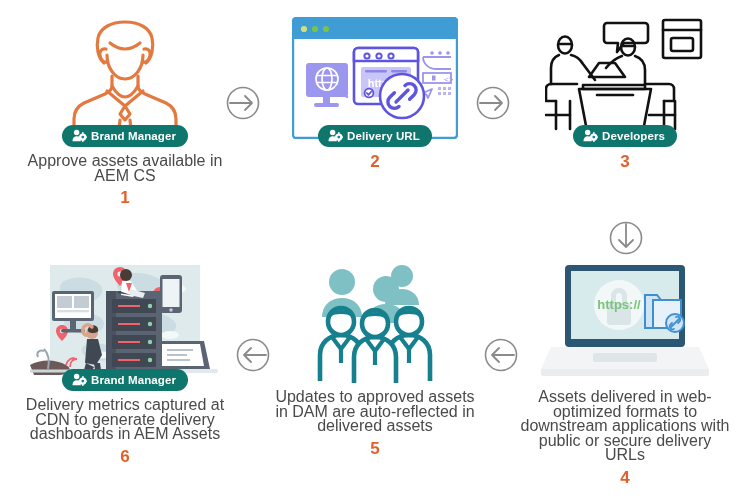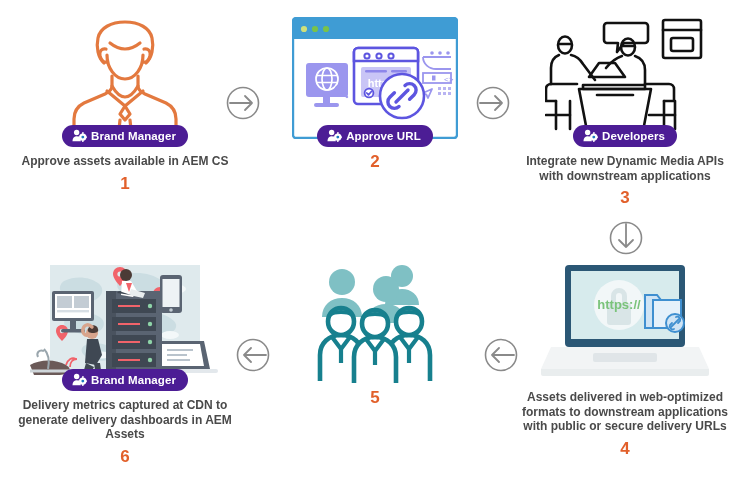--- a/index.html
+++ b/index.html
@@ -24,36 +24,36 @@
   .art{
     position:relative;
     width:190px;height:125px;
     display:flex;align-items:flex-end;justify-content:center;
   }
   .badge{
     position:relative;
     display:inline-flex;
     align-items:center;
     gap:4px;
-    background:#4c1d95;
+    background:#0f766e;
     color:#fff;
     border-radius:14px;
     padding:4px 12px 5px 10px;
     font-size:11.5px;
     font-weight:bold;
     white-space:nowrap;
     margin-top:-14px;
     z-index:6;
     letter-spacing:.1px;
   }
   .badge .bico{display:block;width:15px;height:13px;flex:0 0 auto;}
   .desc{
     margin-top:7px;
-    font-size:12px;
-    font-weight:bold;
+    font-size:16px;
+    font-weight:normal;
     line-height:14.5px;
     color:#4a4a4a;
     width:215px;
   }
   .num{
     margin-top:6px;
     font-size:17px;
     font-weight:bold;
     color:#e2602b;
     line-height:17px;
@@ -199,21 +199,21 @@
         <path d="M0.6 16c0-4 2.6-6.4 5.6-6.4S11.8 12 11.8 16z" fill="#fff"></path>
         <circle cx="14.4" cy="10.6" r="4.9" fill="#fff"></circle>
         <circle cx="14.4" cy="10.6" r="1.9" fill="#1c7ac0"></circle>
         <g fill="#fff">
           <rect x="13.5" y="3.9" width="1.9" height="3" rx=".6"></rect>
           <rect x="13.5" y="14.2" width="1.9" height="3" rx=".6"></rect>
           <rect x="8.1" y="9.7" width="3" height="1.9" rx=".6"></rect>
           <rect x="17.8" y="9.7" width="3" height="1.9" rx=".6"></rect>
         </g>
       </svg>
-      <span>Approve URL</span>
+      <span>Delivery URL</span>
     </div>
     <div class="num">2</div>
   </div>
 
   <div class="step" id="step3">
     <div class="art">
       <div class="artwrap">
         <svg width="160" height="124" viewBox="0 0 160 124">
           <g fill="none" stroke="#111111" stroke-width="2.6" stroke-linecap="round" stroke-linejoin="round">
 
@@ -259,21 +259,20 @@
         <circle cx="14.4" cy="10.6" r="1.9" fill="#1c7ac0"></circle>
         <g fill="#fff">
           <rect x="13.5" y="3.9" width="1.9" height="3" rx=".6"></rect>
           <rect x="13.5" y="14.2" width="1.9" height="3" rx=".6"></rect>
           <rect x="8.1" y="9.7" width="3" height="1.9" rx=".6"></rect>
           <rect x="17.8" y="9.7" width="3" height="1.9" rx=".6"></rect>
         </g>
       </svg>
       <span>Developers</span>
     </div>
-    <div class="desc">Integrate new Dynamic Media APIs with downstream applications</div>
     <div class="num">3</div>
   </div>
 
   <div class="step" id="step6">
     <div class="art">
       <div class="artwrap">
         <svg width="190" height="124" viewBox="0 0 190 124">
           <rect x="20" y="6" width="150" height="104" fill="#dfeaed"></rect>
           <g fill="#cbdde2">
             <path d="M34 22c12-6 26-4 34 2 9 7 2 16-6 18-10 2-22-2-30-8-4-4-2-9 2-12z"></path>
@@ -419,20 +418,21 @@
             <path d="M95 84v14"></path>
             <path d="M52 74l9 12 9-12"></path>
             <path d="M61 86v14"></path>
             <path d="M16 50c4-4 18-4 22 0"></path>
             <path d="M84 50c4-4 18-4 22 0"></path>
             <path d="M50 52c4-4 18-4 22 0"></path>
           </g>
         </svg>
       </div>
     </div>
+    <div class="desc">Updates to approved assets in DAM are auto-reflected in delivered assets</div>
     <div class="num">5</div>
   </div>
 
   <div class="step" id="step4">
     <div class="art">
       <div class="artwrap">
         <svg width="168" height="122" viewBox="0 0 168 122">
 
           <rect x="24" y="4" width="120" height="82" rx="4" fill="#2b5775"></rect>
           <rect x="30" y="10" width="108" height="68" fill="#d7ebed"></rect>

